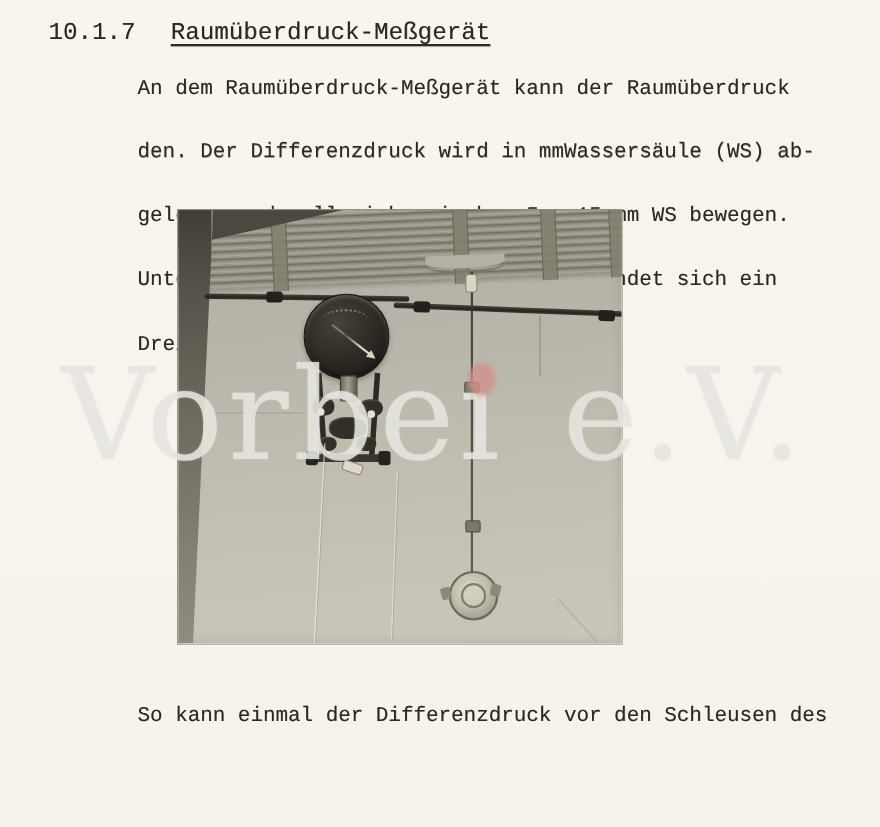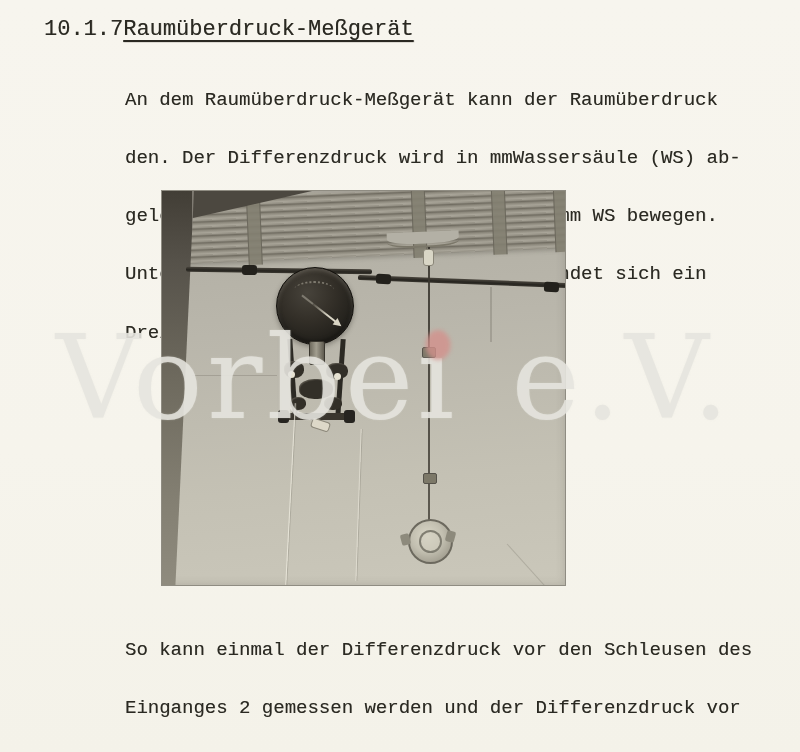--- a/index.html
+++ b/index.html
@@ -7,26 +7,26 @@
     width:800px;height:752px;position:relative;overflow:hidden;
     background:linear-gradient(180deg,#f7f5ee 0%,#f6f4ec 60%,#f4f2e9 100%);
     font-family:"Liberation Mono",monospace;color:#2a2922;
   }
   
   .doc-heading{
     position:absolute;left:44px;top:16px;font-size:22px;line-height:1.25;
     white-space:pre;text-shadow:.3px .3px 0 rgba(42,40,32,.45);
   }
   .doc-heading .num{}
-  .doc-heading .title{text-decoration:underline;text-decoration-thickness:2px;text-underline-offset:5px;}
+  .doc-heading .title{text-decoration:underline;text-decoration-thickness:2px;text-underline-offset:5px;margin-left:32px;}
   .para{
     position:absolute;left:125px;font-size:19px;line-height:19.4px;white-space:pre;
     text-shadow:.3px .3px 0 rgba(42,40,32,.4);
   }
-  .p1{top:52px;}
+  .p1{top:32px;}
   .p2{top:602px;}
   
   .photo{
     position:absolute;left:162px;top:191px;width:403px;height:394px;overflow:hidden;
     background:linear-gradient(175deg,#b0ada2 0%,#b9b6ab 35%,#c4c1b4 72%,#cac7ba 100%);
     box-shadow:0 0 0 1px #8f8c82, inset 0 0 10px rgba(60,56,48,.18);
   }
   .photo *{position:absolute;}
   .cable-band{
     left:-12px;top:-8px;width:432px;height:64px;
@@ -183,20 +183,19 @@
   <div class="ear ear-l"></div>
   <div class="ear ear-r"></div>
 
   <div class="crack k1"></div>
   <div class="crack k2"></div>
   <div class="crack k3"></div>
 </div>
 
 <div class="para p2">
   <div class="tline">So kann einmal der Differenzdruck vor den Schleusen des</div>
-  <div class="tline">Einganges 2 gemessen werden und der Differenzdruck vor</div>
   
   
   
   
 </div>
 
 <div class="watermark"><span>Vorbe</span><span class="wm-i"><span class="wm-idot"></span><span>ı</span></span><span> e.V.</span></div>
 
 </body></html>

